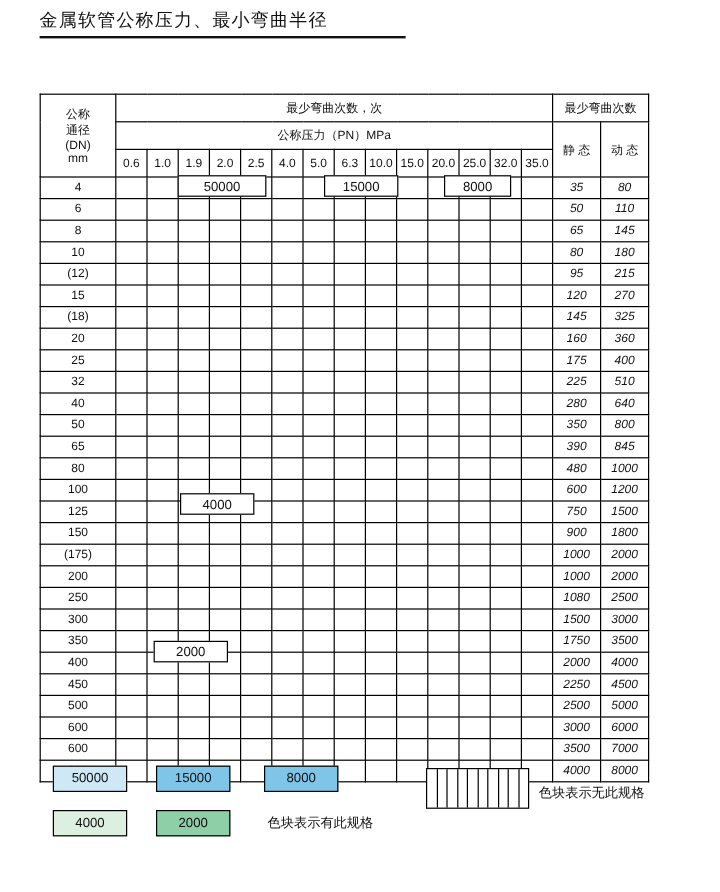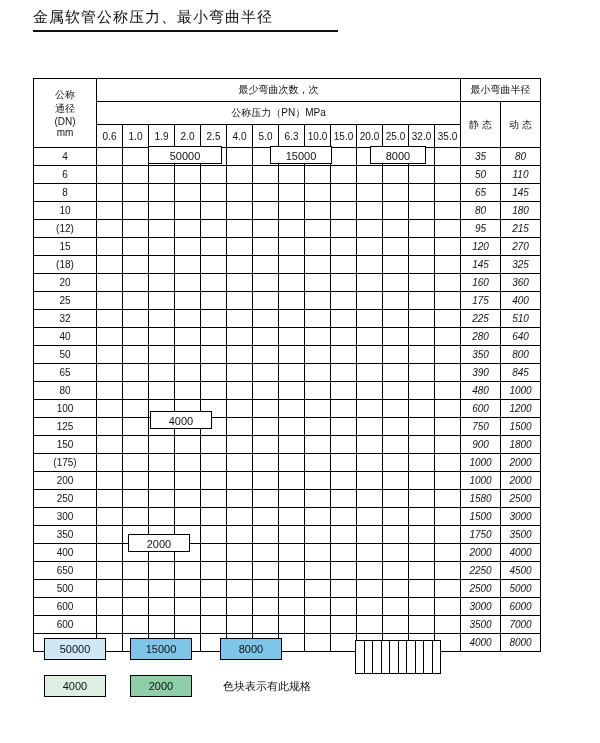--- a/index.html
+++ b/index.html
@@ -76,21 +76,21 @@
 <table class="main">
   <thead>
     <tr>
       <th class="hdr dnhead hcell" rowspan="3">
         <div>公称</div>
         <div>通径</div>
         <div>(DN)</div>
         <div>mm</div>
       </th>
       <th class="hdr hcell" colspan="14">最少弯曲次数，次</th>
-      <th class="hdr hcell" colspan="2">最小弯曲半径</th>
+      <th class="hdr hcell" colspan="2">最少弯曲次数</th>
     </tr>
     <tr>
       <th class="hdr hcell" colspan="14">公称压力（PN）MPa</th>
       <th class="hdr hcell" rowspan="2">静 态</th>
       <th class="hdr hcell" rowspan="2">动 态</th>
     </tr>
     <tr id="pressure-row">
         <th class="hdr pcol hcell">0.6</th>
         <th class="hdr pcol hcell">1.0</th>
         <th class="hdr pcol hcell">1.9</th>
@@ -478,21 +478,21 @@
         <td class="cellv pcol c-white"></td>
         <td class="cellv pcol c-white"></td>
         <td class="cellv pcol c-white"></td>
         <td class="cellv pcol c-white"></td>
         <td class="cellv pcol c-white"></td>
         <td class="cellv pcol c-white"></td>
         <td class="cellv pcol c-white"></td>
         <td class="cellv pcol c-white"></td>
         <td class="cellv pcol c-white"></td>
         <td class="cellv pcol c-white"></td>
-        <td class="radius rcol">1580</td>
+        <td class="radius rcol">1080</td>
         <td class="radius rcol">2500</td>
       </tr>
       <tr>
         <td class="row-label">300</td>
         <td class="cellv pcol c-lgreen"></td>
         <td class="cellv pcol c-lgreen"></td>
         <td class="cellv pcol c-lgreen"></td>
         <td class="cellv pcol c-lgreen"></td>
         <td class="cellv pcol c-white"></td>
         <td class="cellv pcol c-white"></td>
@@ -539,21 +539,21 @@
         <td class="cellv pcol c-white"></td>
         <td class="cellv pcol c-white"></td>
         <td class="cellv pcol c-white"></td>
         <td class="cellv pcol c-white"></td>
         <td class="cellv pcol c-white"></td>
         <td class="cellv pcol c-white"></td>
         <td class="radius rcol">2000</td>
         <td class="radius rcol">4000</td>
       </tr>
       <tr>
-        <td class="row-label">650</td>
+        <td class="row-label">450</td>
         <td class="cellv pcol c-green"></td>
         <td class="cellv pcol c-green"></td>
         <td class="cellv pcol c-green"></td>
         <td class="cellv pcol c-green"></td>
         <td class="cellv pcol c-white"></td>
         <td class="cellv pcol c-white"></td>
         <td class="cellv pcol c-white"></td>
         <td class="cellv pcol c-white"></td>
         <td class="cellv pcol c-white"></td>
         <td class="cellv pcol c-white"></td>
@@ -663,13 +663,14 @@
       <i></i>
       <i></i>
       <i></i>
       <i></i>
       <i></i>
       <i></i>
       <i></i>
       <i></i>
       <i></i>
   </div>
+  <div class="lg-text" style="left:416px;top:16px;">色块表示无此规格</div>
 </div>
 
 </body></html>

